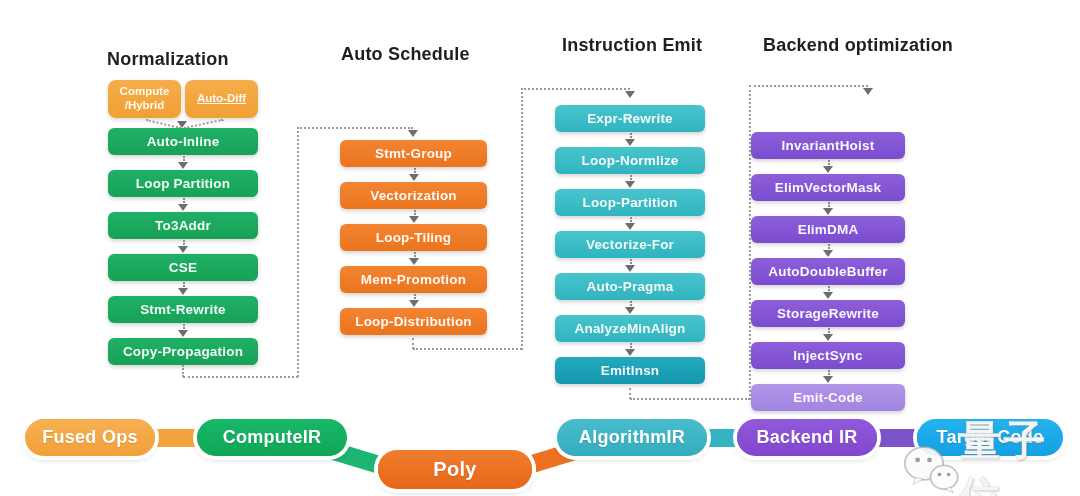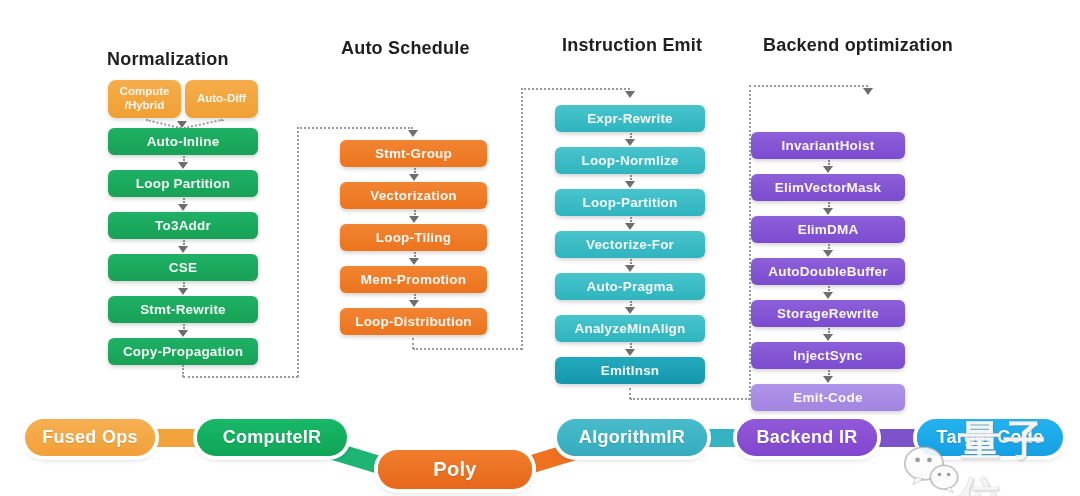--- a/index.html
+++ b/index.html
@@ -44,29 +44,29 @@
                pointer-events:none; }
   #watermark .wm-text { font-size:42px; font-weight:bold; color:rgba(252,252,252,.92); letter-spacing:2px;
                text-shadow:0 0 1px rgba(150,150,150,.85), 1px 1px 2px rgba(120,120,120,.35); }
 </style>
 </head>
 <body>
 
 <div id="stage">
 
   <div class="col-title" style="left:107px; top:33px;margin-top:16px;">Normalization</div>
-  <div class="col-title" style="left:341px; top:38px;text-align:right;">Auto Schedule</div>
+  <div class="col-title" style="left:341px; top:44px;text-align:right;">Auto Schedule</div>
   <div class="col-title" style="left:562px; top:35px;">Instruction Emit</div>
   <div class="col-title" style="left:763px; top:35px;">Backend optimization</div>
 
   <div class="inbox" style="left:108px; top:80px;">
     <span>Compute</span>
     <span>/Hybrid</span>
   </div>
-  <div class="inbox" style="left:185px; top:80px;">
+  <div class="inbox" style="left:185px; top:80px;text-decoration:underline;">
     <span>Auto-Diff</span>
   </div>
 
   <div class="dot-s" style="left:146px; top:119px; width:36px; transform:rotate(13deg);"></div>
   <div class="dot-s" style="left:184px; top:127px; width:40px; transform:rotate(-12deg);"></div>
   <div class="ah" style="left:177px; top:121px;"></div>
 
   <div class="col" style="left:108px; top:128px; width:150px;">
     <div class="box c-green">Auto-Inline</div>
     <div class="varrow"></div>

